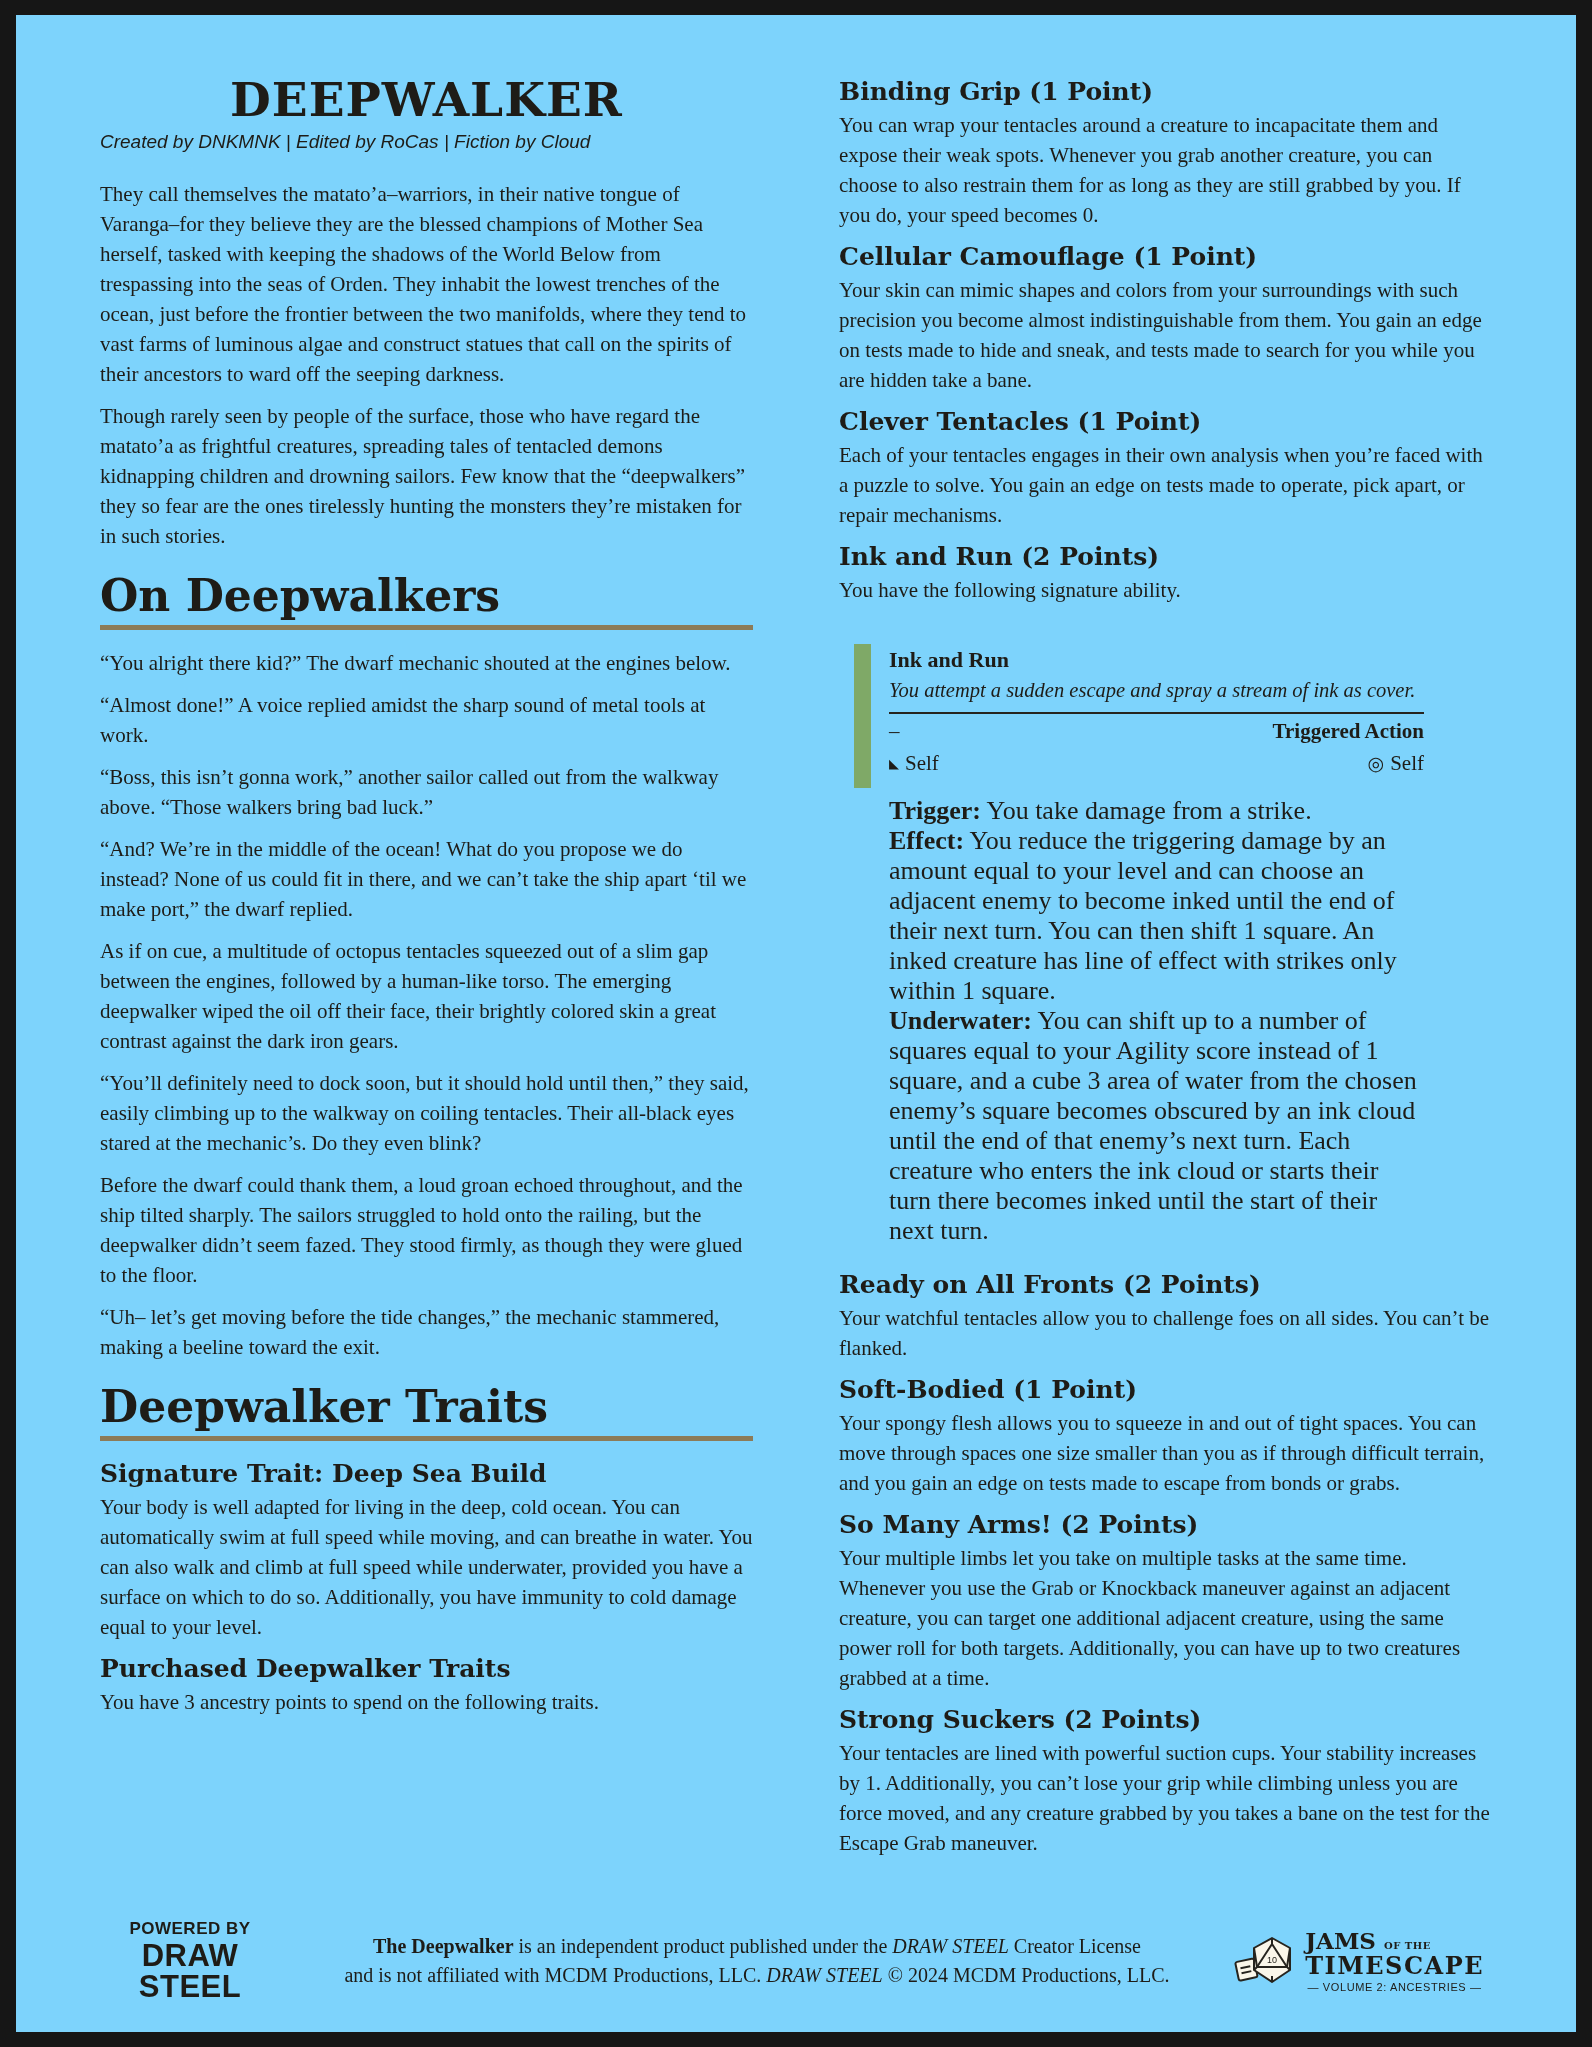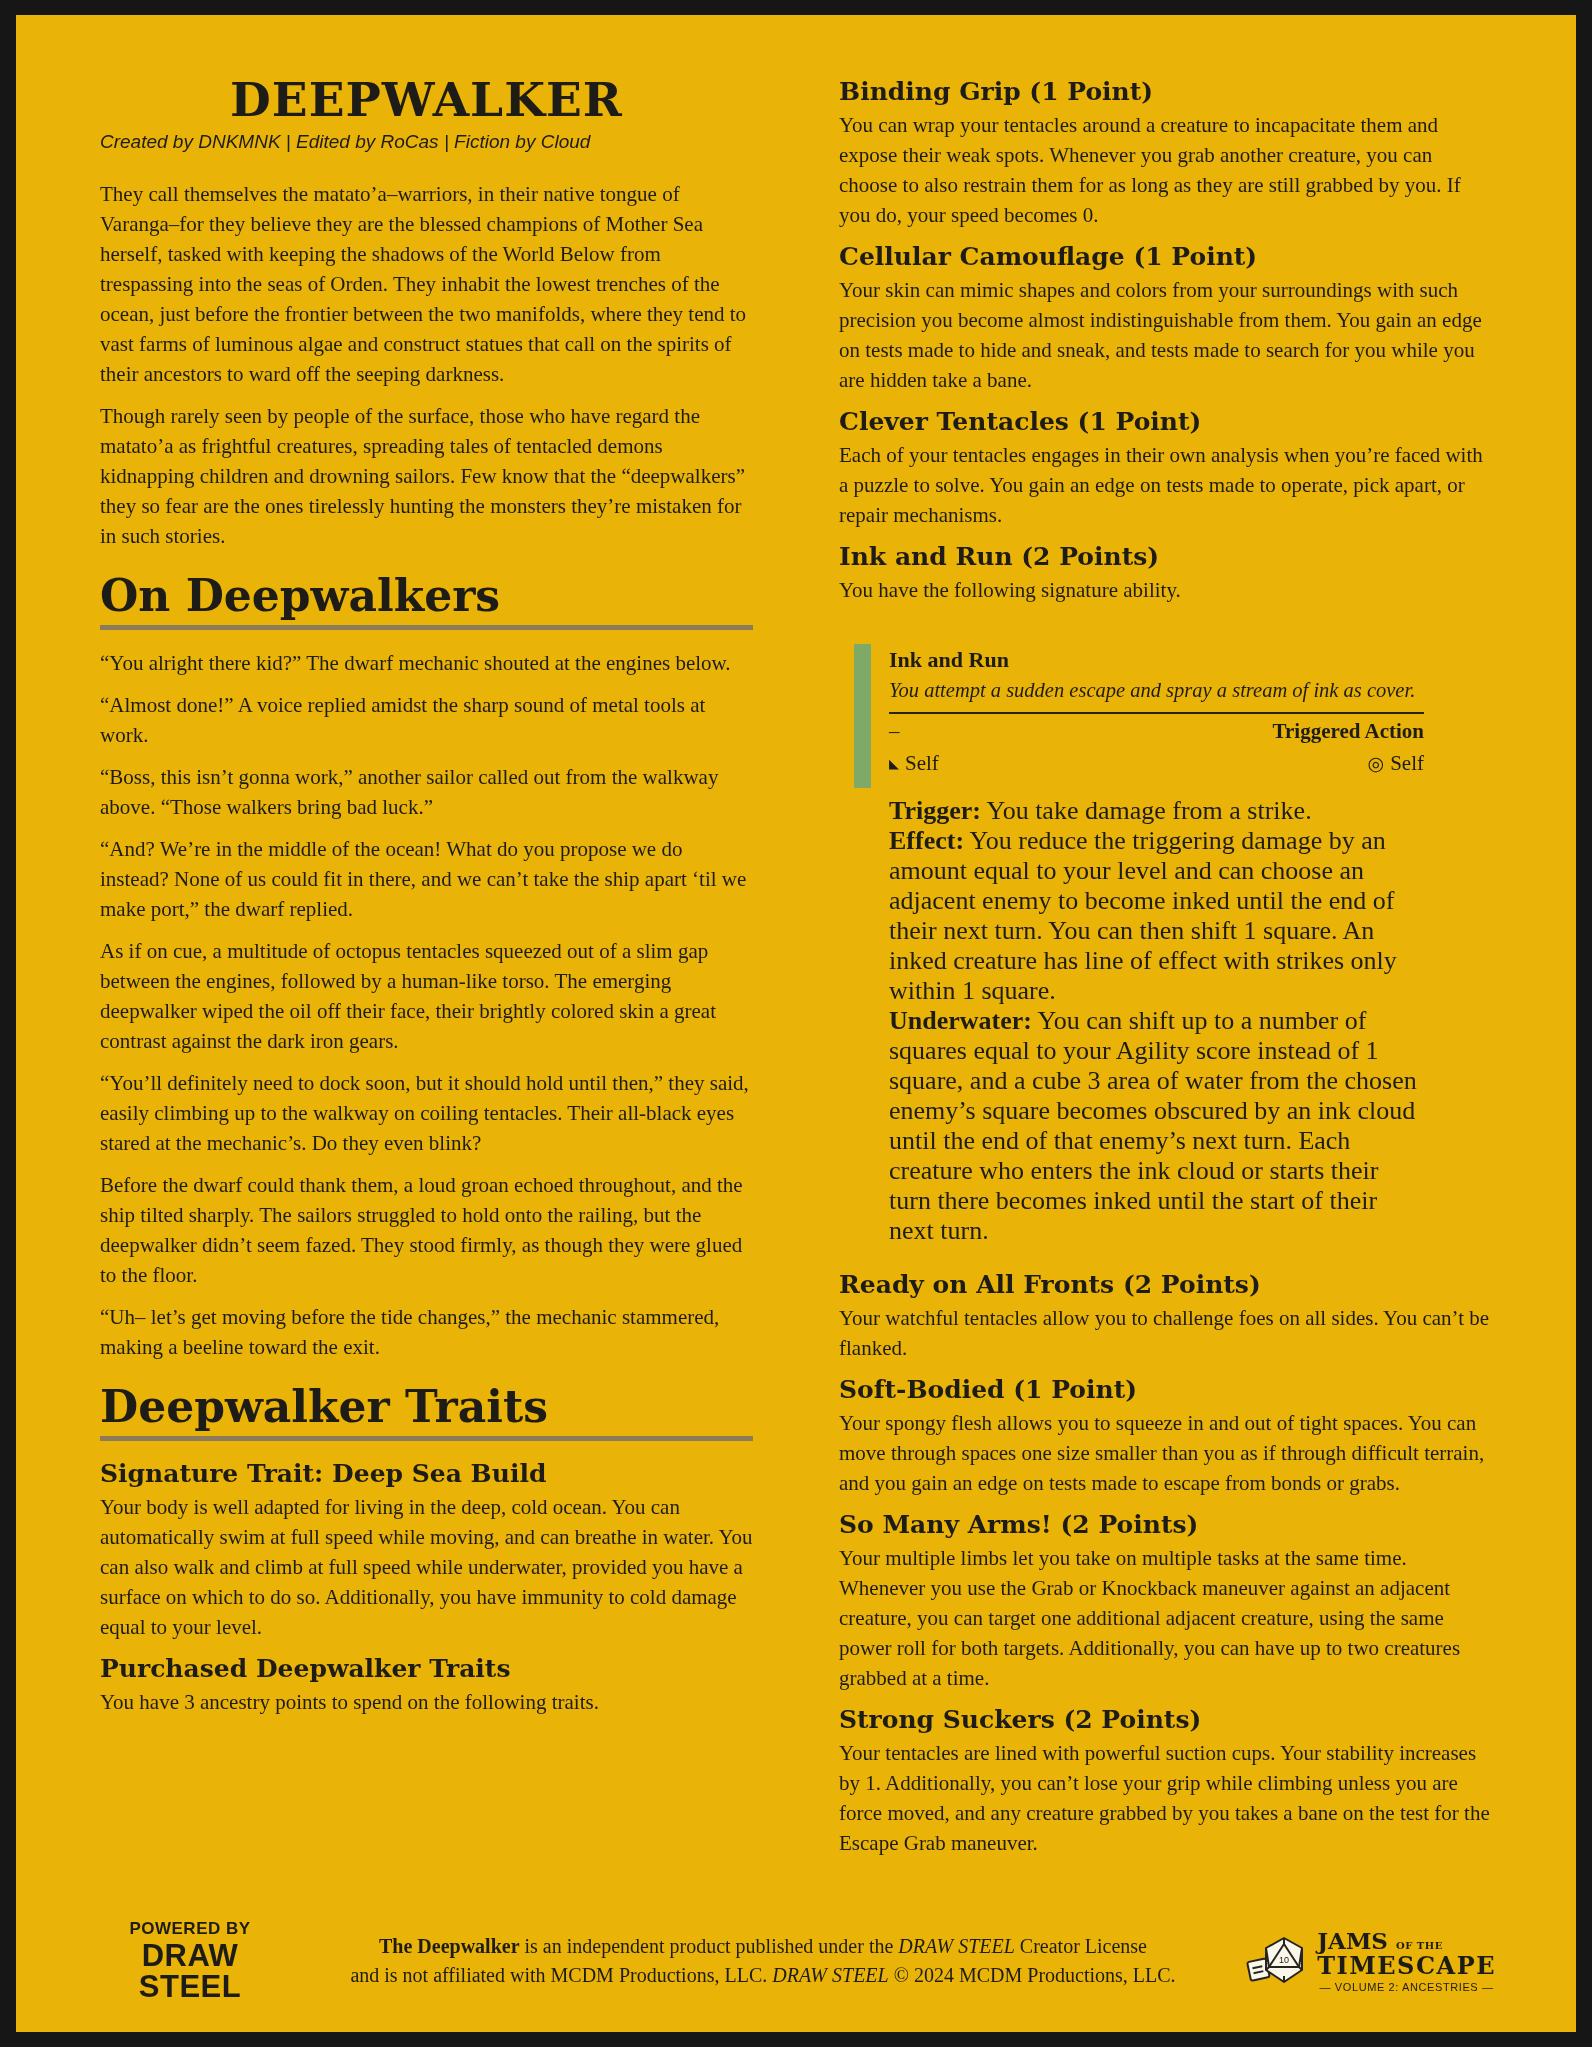--- a/index.html
+++ b/index.html
@@ -7,21 +7,21 @@
     width:1592px; height:2047px;
     background:#161616;
     font-family:"Liberation Serif", serif;
     color:#1E1C17;
     position:relative;
     overflow:hidden;
   }
   .page {
     position:absolute; left:16px; top:15px;
     width:1560px; height:2017px;
-    background:#eab308;
+    background:#7dd3fc;
     box-sizing:border-box;
     padding:58px 84px 0 84px;
   }
   .columns { display:flex; gap:86px; }
   .col { width:653px; flex:none; }
 
   h1.doc-title {
     font-family:"DejaVu Serif", serif;
     font-weight:bold;
     font-size:47px; line-height:54px;
@@ -68,21 +68,21 @@
   }
   .stat-row .strong { font-weight:bold; }
   .glyph-distance { font-size:13px; display:inline-block; transform:translateY(-2px); margin-right:6px; }
   .glyph-target { font-size:19px; margin-right:6px; }
   .ability-body { margin:8px 0 0 35px; }
   .ability-body p { font-size:26px; line-height:30px; margin:0; }
   .ability-body b { font-weight:bold; }
 
   
   .footer {
-    position:absolute; left:84px; right:80px; bottom:30px;
+    position:absolute; left:84px; right:92px; bottom:30px;
     display:flex; align-items:center;
   }
   .powered {
     width:180px; flex:none; text-align:center;
     font-family:"Liberation Sans", sans-serif; font-weight:bold;
     line-height:1; letter-spacing:0.5px;
   }
   .powered-by { font-size:17px; }
   .draw-steel { font-size:31px; margin-top:3px; }
   .legal { flex:1; text-align:center; font-size:20px; line-height:29px; padding:0 8px; }

